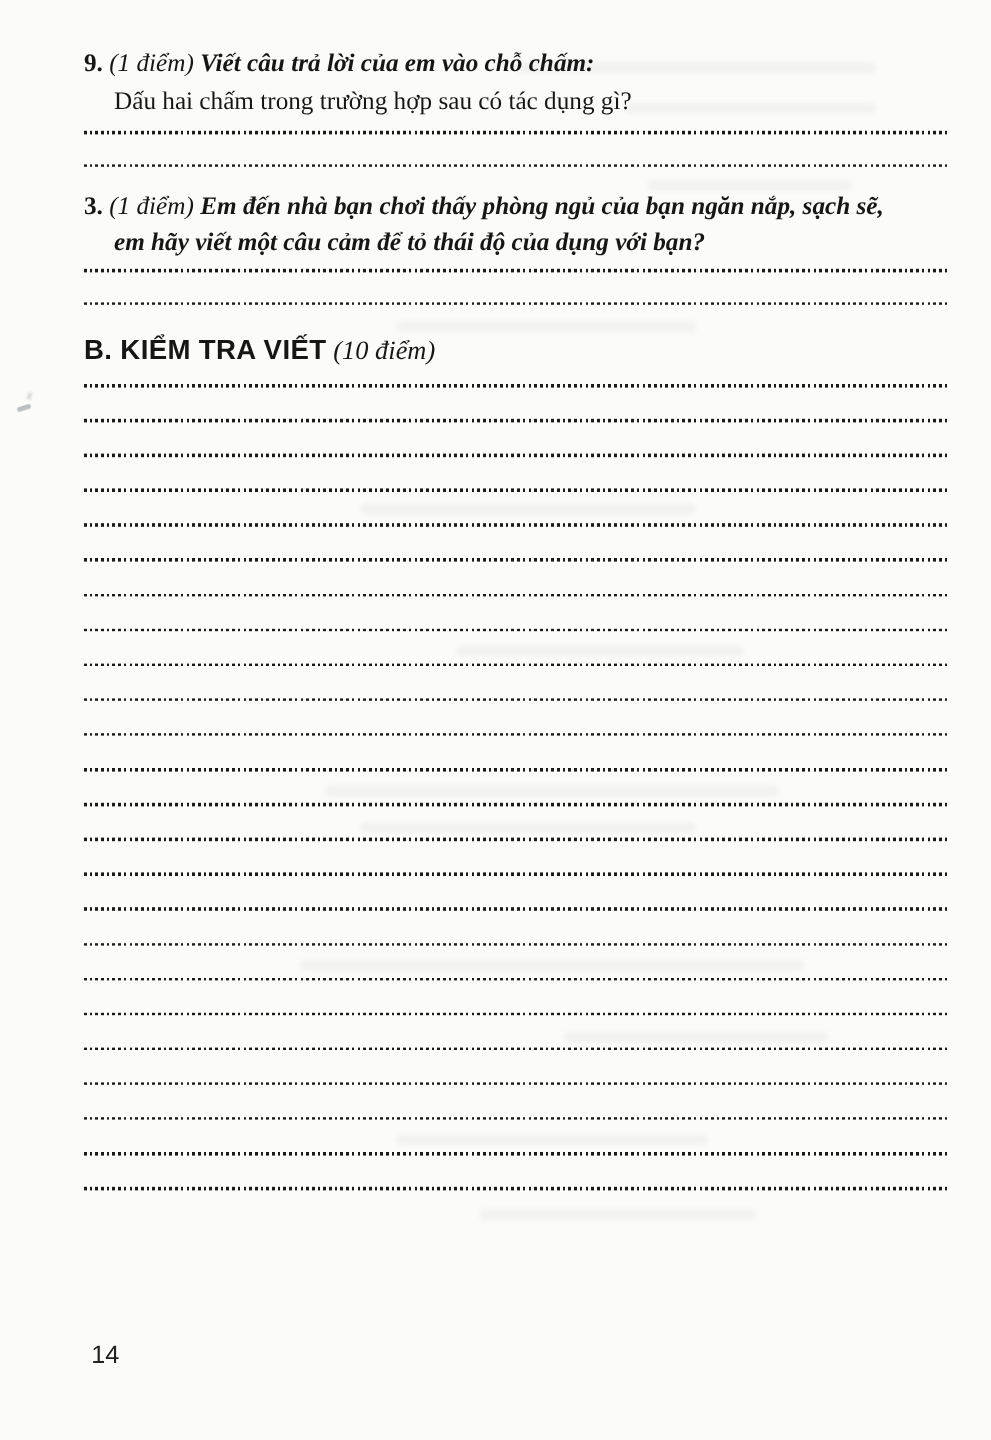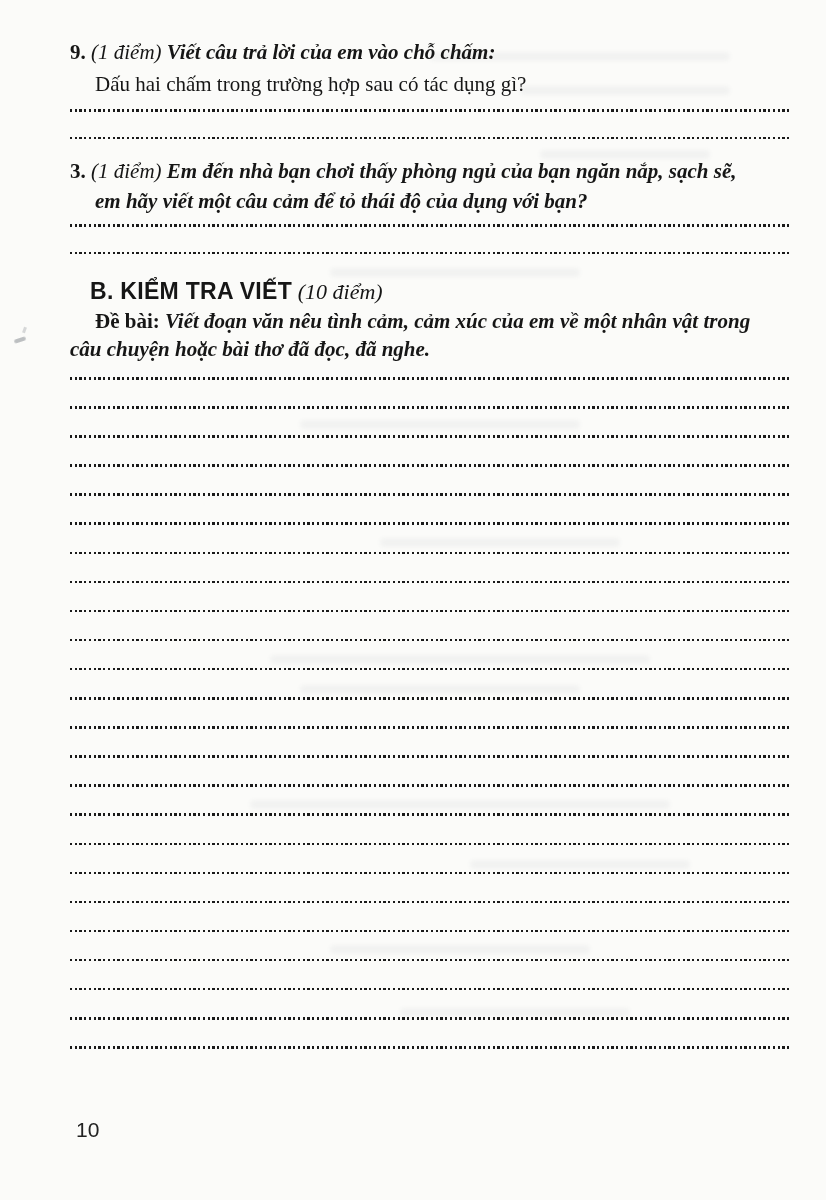--- a/index.html
+++ b/index.html
@@ -54,21 +54,20 @@
   
   .q10 { margin-top: -4px; }
   .q10 .line { line-height: 30px; }
 
   
   .secb-head {
     margin-top: 2px;
     line-height: 28px;
     font-size: 23px;
     white-space: nowrap;
-    margin-left: 20px;
   }
   .secb-title {
     font-family: "Liberation Sans", "DejaVu Sans", sans-serif;
     font-weight: bold;
     letter-spacing: 0.3px;
   }
   .secb-points {
     font-family: "Liberation Serif", "DejaVu Serif", serif;
     font-style: italic;
     font-weight: normal;
@@ -169,27 +168,20 @@
           <div class="dotline"></div>
           <div class="dotline"></div>
         </div>
     </section>
 
     <section>
       <div class="secb-head">
         <span class="secb-title">B. KIỂM TRA VIẾT</span>
         <span class="secb-points">(10 điểm)</span>
       </div>
-      <div class="debai">
-        <div class="line q-indent">
-          <span class="b">Đề bài:</span>
-          <span class="bi">Viết đoạn văn nêu tình cảm, cảm xúc của em về một nhân vật trong</span>
-        </div>
-        <div class="line bi">câu chuyện hoặc bài thơ đã đọc, đã nghe.</div>
-      </div>
       <div class="essay">
           <div class="dotline"></div>
           <div class="dotline"></div>
           <div class="dotline"></div>
           <div class="dotline"></div>
           <div class="dotline"></div>
           <div class="dotline"></div>
           <div class="dotline"></div>
           <div class="dotline"></div>
           <div class="dotline"></div>
@@ -206,14 +198,14 @@
           <div class="dotline"></div>
           <div class="dotline"></div>
           <div class="dotline"></div>
           <div class="dotline"></div>
           <div class="dotline"></div>
         </div>
     </section>
 
   </div>
 
-  <div class="pagenum">10</div>
+  <div class="pagenum">14</div>
 </div>
 
 </body></html>

